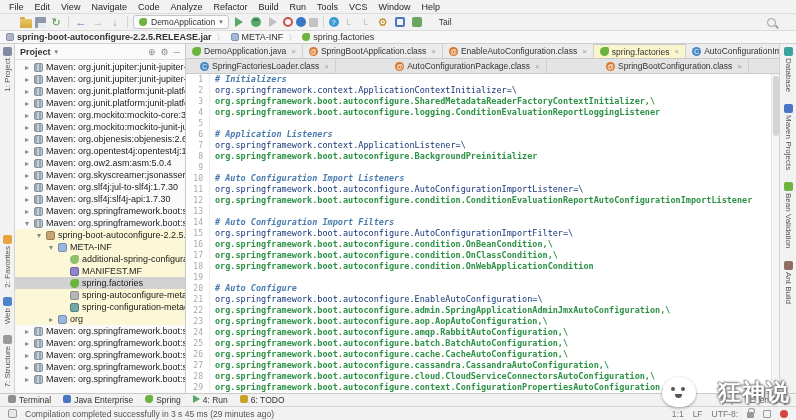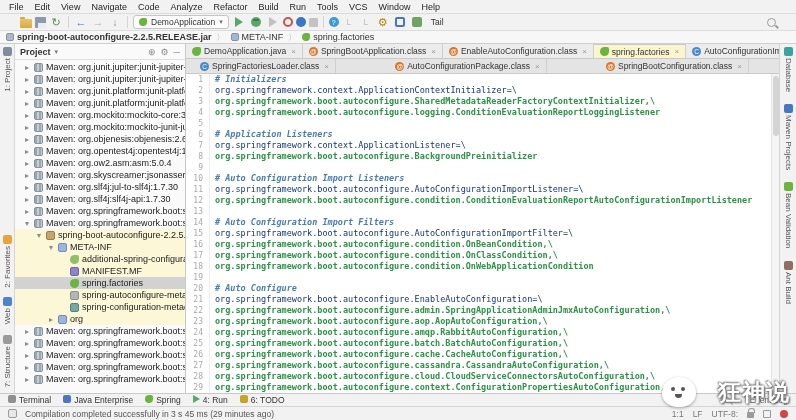--- a/index.html
+++ b/index.html
@@ -31,21 +31,21 @@
   .bug{width:10px;height:10px;background:#59a869;border-radius:50%;position:relative}
   .bug::before{content:"";position:absolute;left:2px;top:2px;width:6px;height:2px;background:#3d7a4c;border-radius:1px}
   .tb-cov{width:10px;height:10px;border:2px solid #c75450;border-radius:50%}
   .tb-prof{width:10px;height:10px;background:#3a76c4;border-radius:50%;color:#fff;font-size:7px;display:flex;align-items:center;justify-content:center}
   .tb-stop{width:9px;height:9px;background:#c3c3c3;border-radius:1px}
   .tb-help{width:10px;height:10px;background:#3a9bd5;border-radius:50%;color:#fff;font-size:7px;display:flex;align-items:center;justify-content:center}
   .tb-L::after{content:"L";color:#c0c0c0;font-size:9px}
   .tb-wrench::after{content:"⚙";color:#b8860b;font-size:11px}
   .tb-box{width:10px;height:10px;border:2px solid #4876c2;border-radius:2px}
   .tb-plug{width:10px;height:10px;background:#6fa364;border-radius:2px}
-  .tail-label{margin-left:4px;color:#333;font-size:8.5px}
+  .tail-label{margin-left:12px;color:#333;font-size:8.5px}
   .tb-search{margin-left:auto;width:9px;height:9px;border:1.5px solid #9a9a9a;border-radius:50%;position:relative}
   .tb-search::after{content:"";position:absolute;left:7px;top:7px;width:4px;height:1.5px;background:#9a9a9a;transform:rotate(45deg)}
 
   
   .breadcrumbs{height:14px;display:flex;align-items:center;gap:2px;padding:0 6px;background:#f7f7f7;border-top:1px solid #dcdcdc;border-bottom:1px solid #cfcfcf;flex:0 0 auto}
   .crumb{display:flex;align-items:center;gap:3px;color:#333}
   .crumb+.crumb::before{content:"〉";color:#9a9a9a;margin:0 3px;font-size:8px}
   .crumb.b{font-weight:bold}
   .chip{width:8px;height:8px;border-radius:2px;flex:0 0 auto}
   .chip-jar{background:#b0b6c9;border:1px solid #8a90a5}

